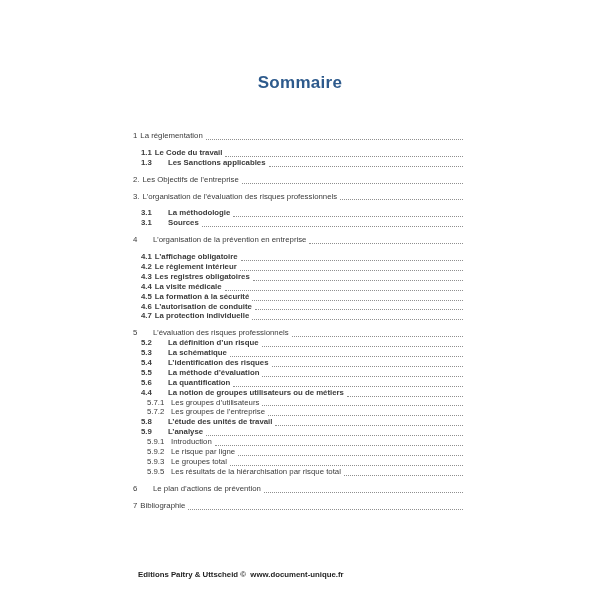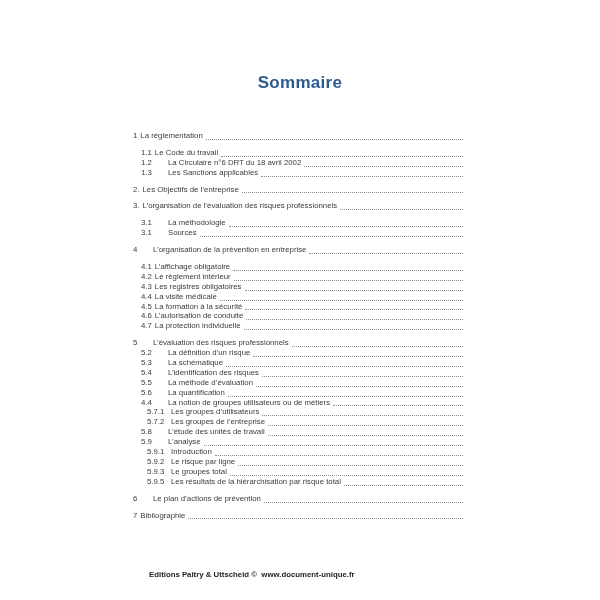--- a/index.html
+++ b/index.html
@@ -31,36 +31,36 @@
   .toc-row {
     display: flex;
     align-items: baseline;
     font-size: 7.8px;
     line-height: 9.9px;
     height: 9.9px;
     color: #3b3b3b;
     white-space: nowrap;
   }
   .toc-row.sp { margin-top: 7px; }
-  .toc-row.lvl2 { padding-left: 8px; }
+  .toc-row.lvl2 { padding-left: 8px; font-weight: bold; }
   .toc-row.lvl3 { padding-left: 14px; justify-content: flex-end; }
   .toc-num { flex: none; margin-right: 3px; }
   .toc-row.tab.lvl1 .toc-num { min-width: 17px; }
   .toc-row.tab.lvl2 .toc-num { min-width: 24px; }
   .toc-row.tab.lvl3 .toc-num { min-width: 21px; }
   .toc-leader {
     flex: 1 1 auto;
     min-width: 8px;
     border-bottom: 1px dotted #8f8f8f;
     margin: 0 0 1px 3px;
     align-self: stretch;
   }
   .page-footer {
     position: absolute;
-    left: 149px; top: 570px;
+    left: 138px; top: 570px;
     font-size: 7.8px;
     font-weight: bold;
     color: #1f1f1f;
     white-space: pre;
   }
 </style>
 </head>
 <body>
 
 <div class="page">
@@ -71,25 +71,20 @@
     <span class="toc-num">1</span>
     <span class="toc-txt">La réglementation</span>
     <span class="toc-leader"></span>
   </div>
       <div class="toc-row lvl2 sp">
     <span class="toc-num">1.1</span>
     <span class="toc-txt">Le Code du travail</span>
     <span class="toc-leader"></span>
   </div>
       <div class="toc-row lvl2 tab">
-    <span class="toc-num">1.2</span>
-    <span class="toc-txt">La Circulaire n°6 DRT du 18 avril 2002</span>
-    <span class="toc-leader"></span>
-  </div>
-      <div class="toc-row lvl2 tab">
     <span class="toc-num">1.3</span>
     <span class="toc-txt">Les Sanctions applicables</span>
     <span class="toc-leader"></span>
   </div>
       <div class="toc-row lvl1 sp">
     <span class="toc-num">2.</span>
     <span class="toc-txt">Les Objectifs de l’entreprise</span>
     <span class="toc-leader"></span>
   </div>
       <div class="toc-row lvl1 sp">

